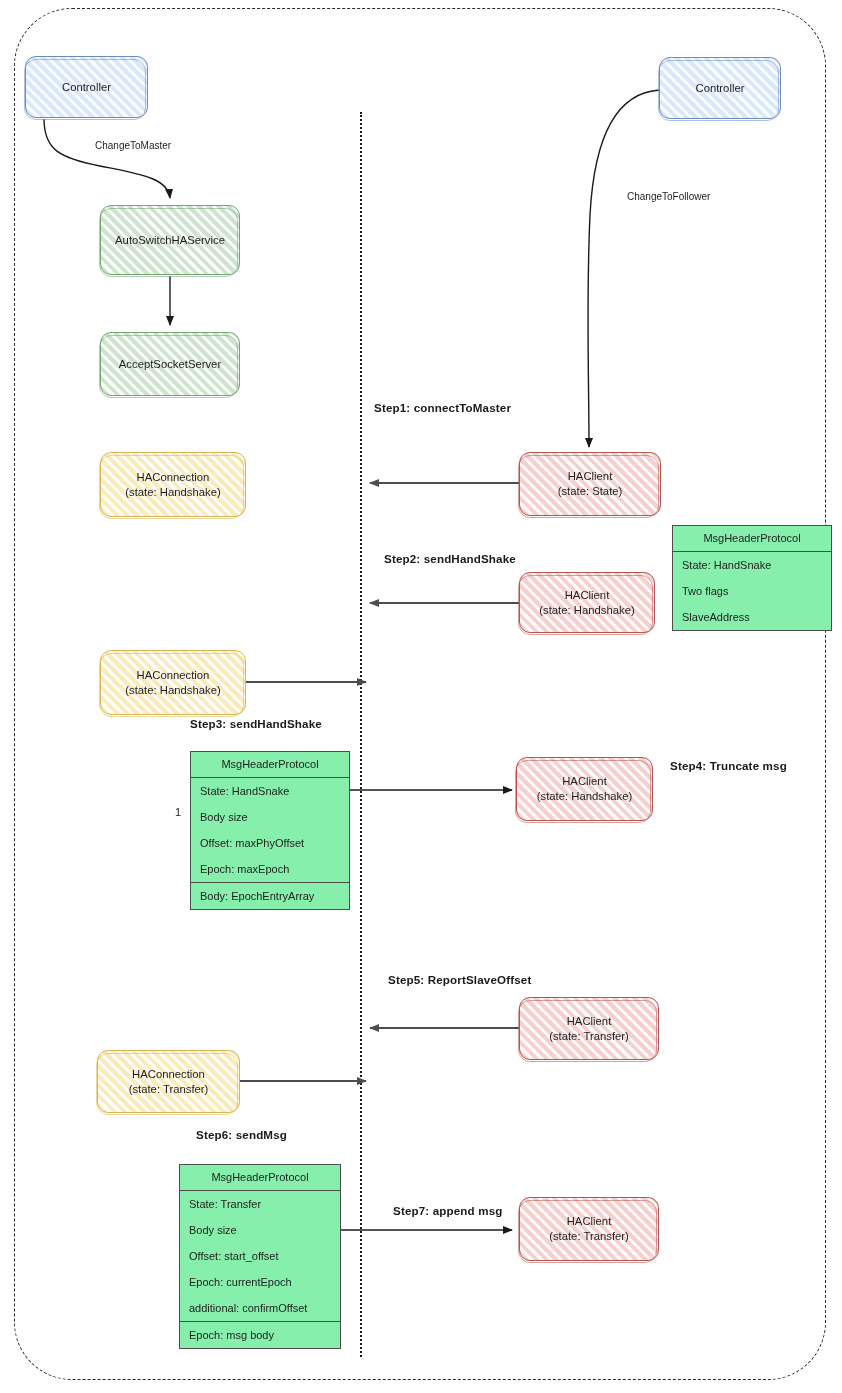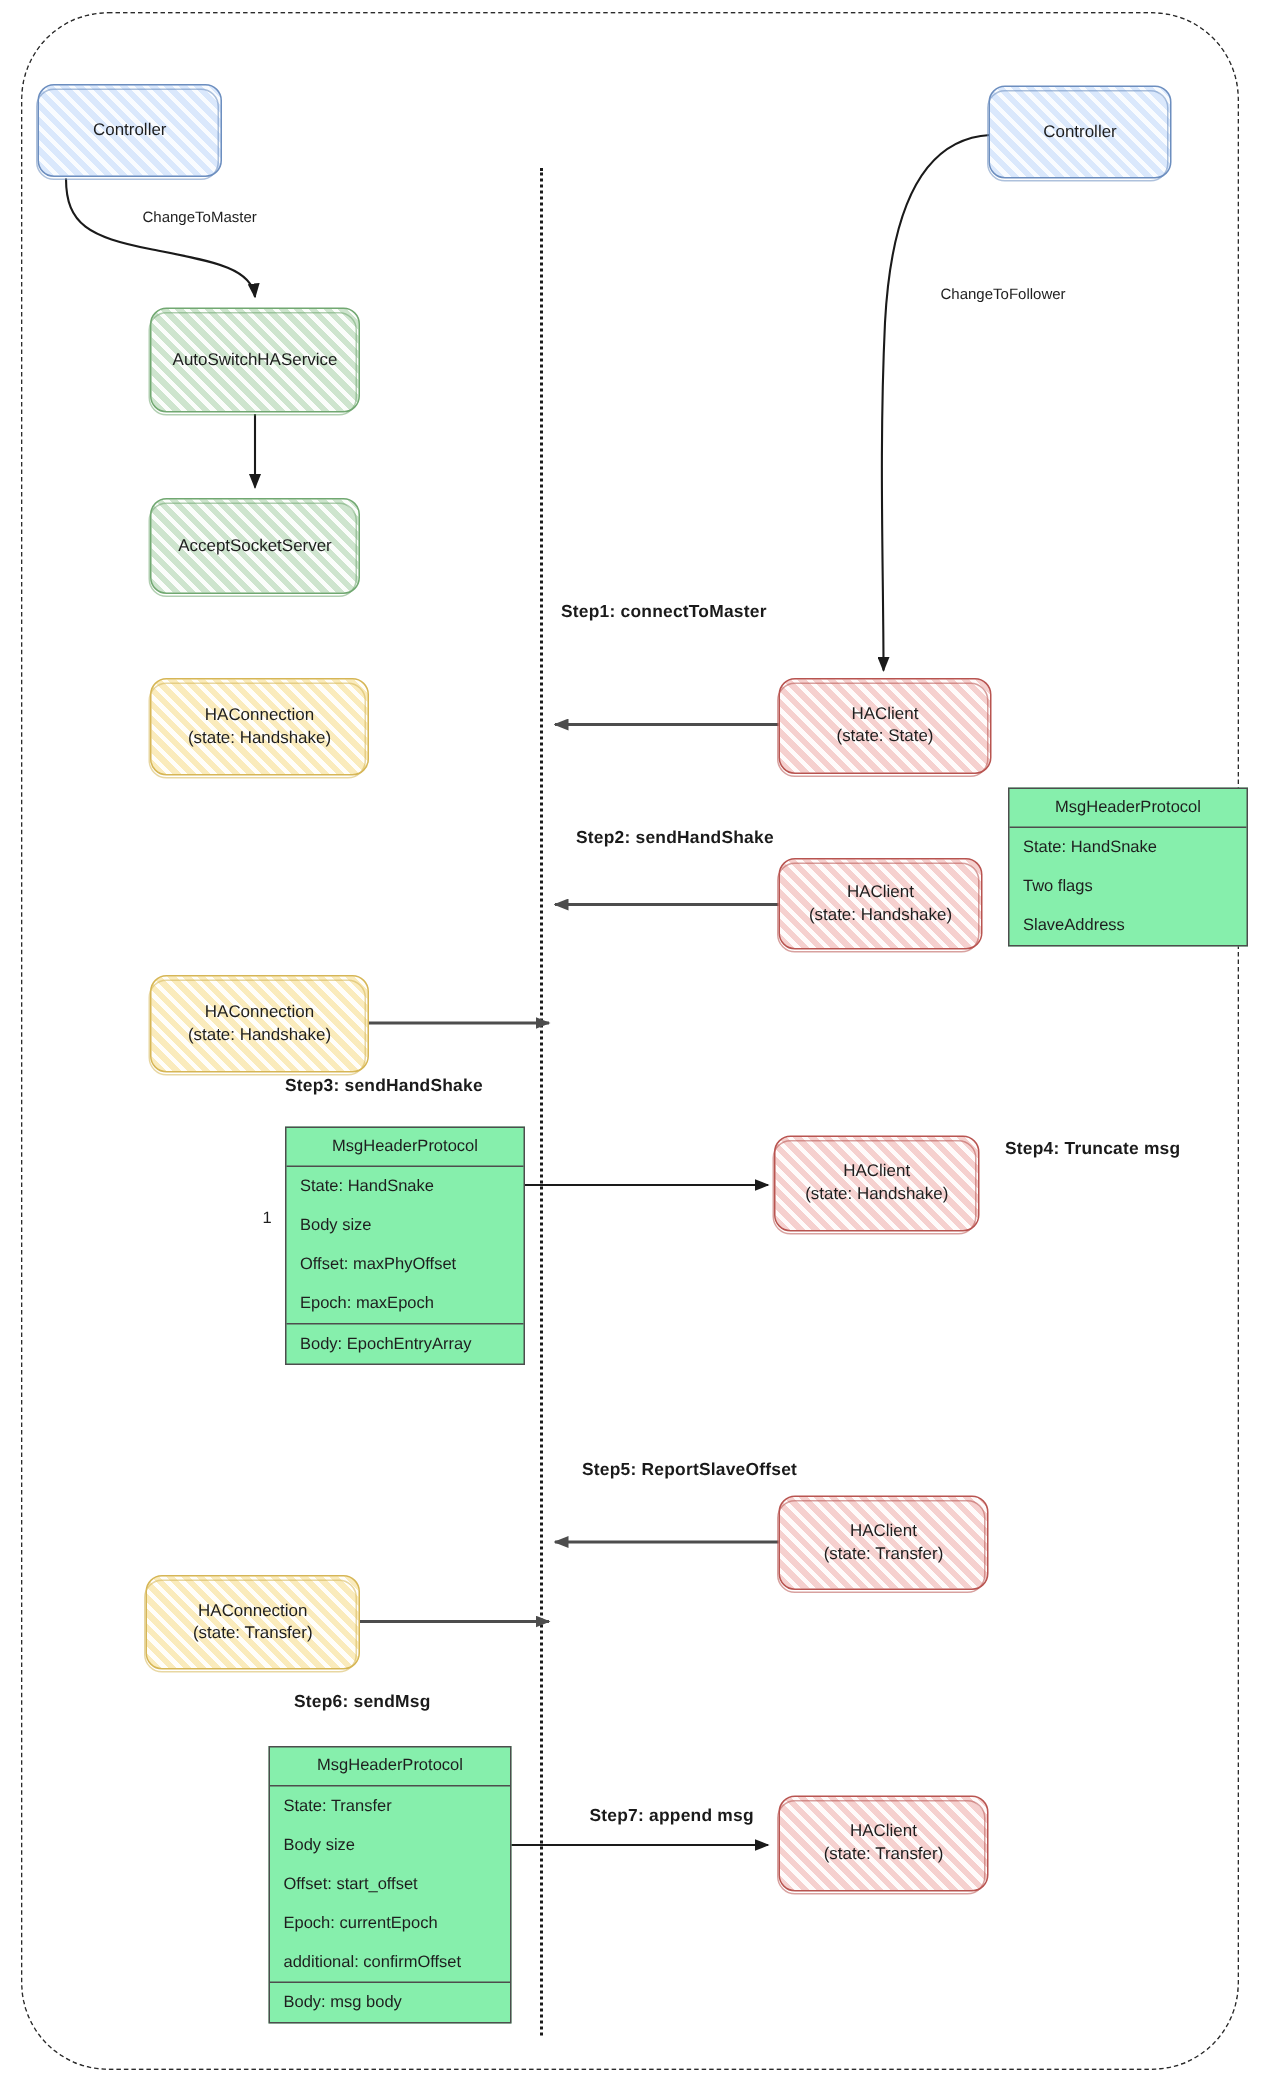--- a/index.html
+++ b/index.html
@@ -294,16 +294,16 @@
     <div class="proto-body">Body: EpochEntryArray</div>
   </div>
 
   <div class="proto" style="left:179px; top:1164px; width:162px;">
     <div class="proto-title">MsgHeaderProtocol</div>
     <div class="proto-row">State: Transfer</div>
     <div class="proto-row">Body size</div>
     <div class="proto-row">Offset: start_offset</div>
     <div class="proto-row">Epoch: currentEpoch</div>
     <div class="proto-row">additional: confirmOffset</div>
-    <div class="proto-body">Body: msg body</div>
+    <div class="proto-body">Epoch: msg body</div>
   </div>
 
 </div>
 
 </body></html>

